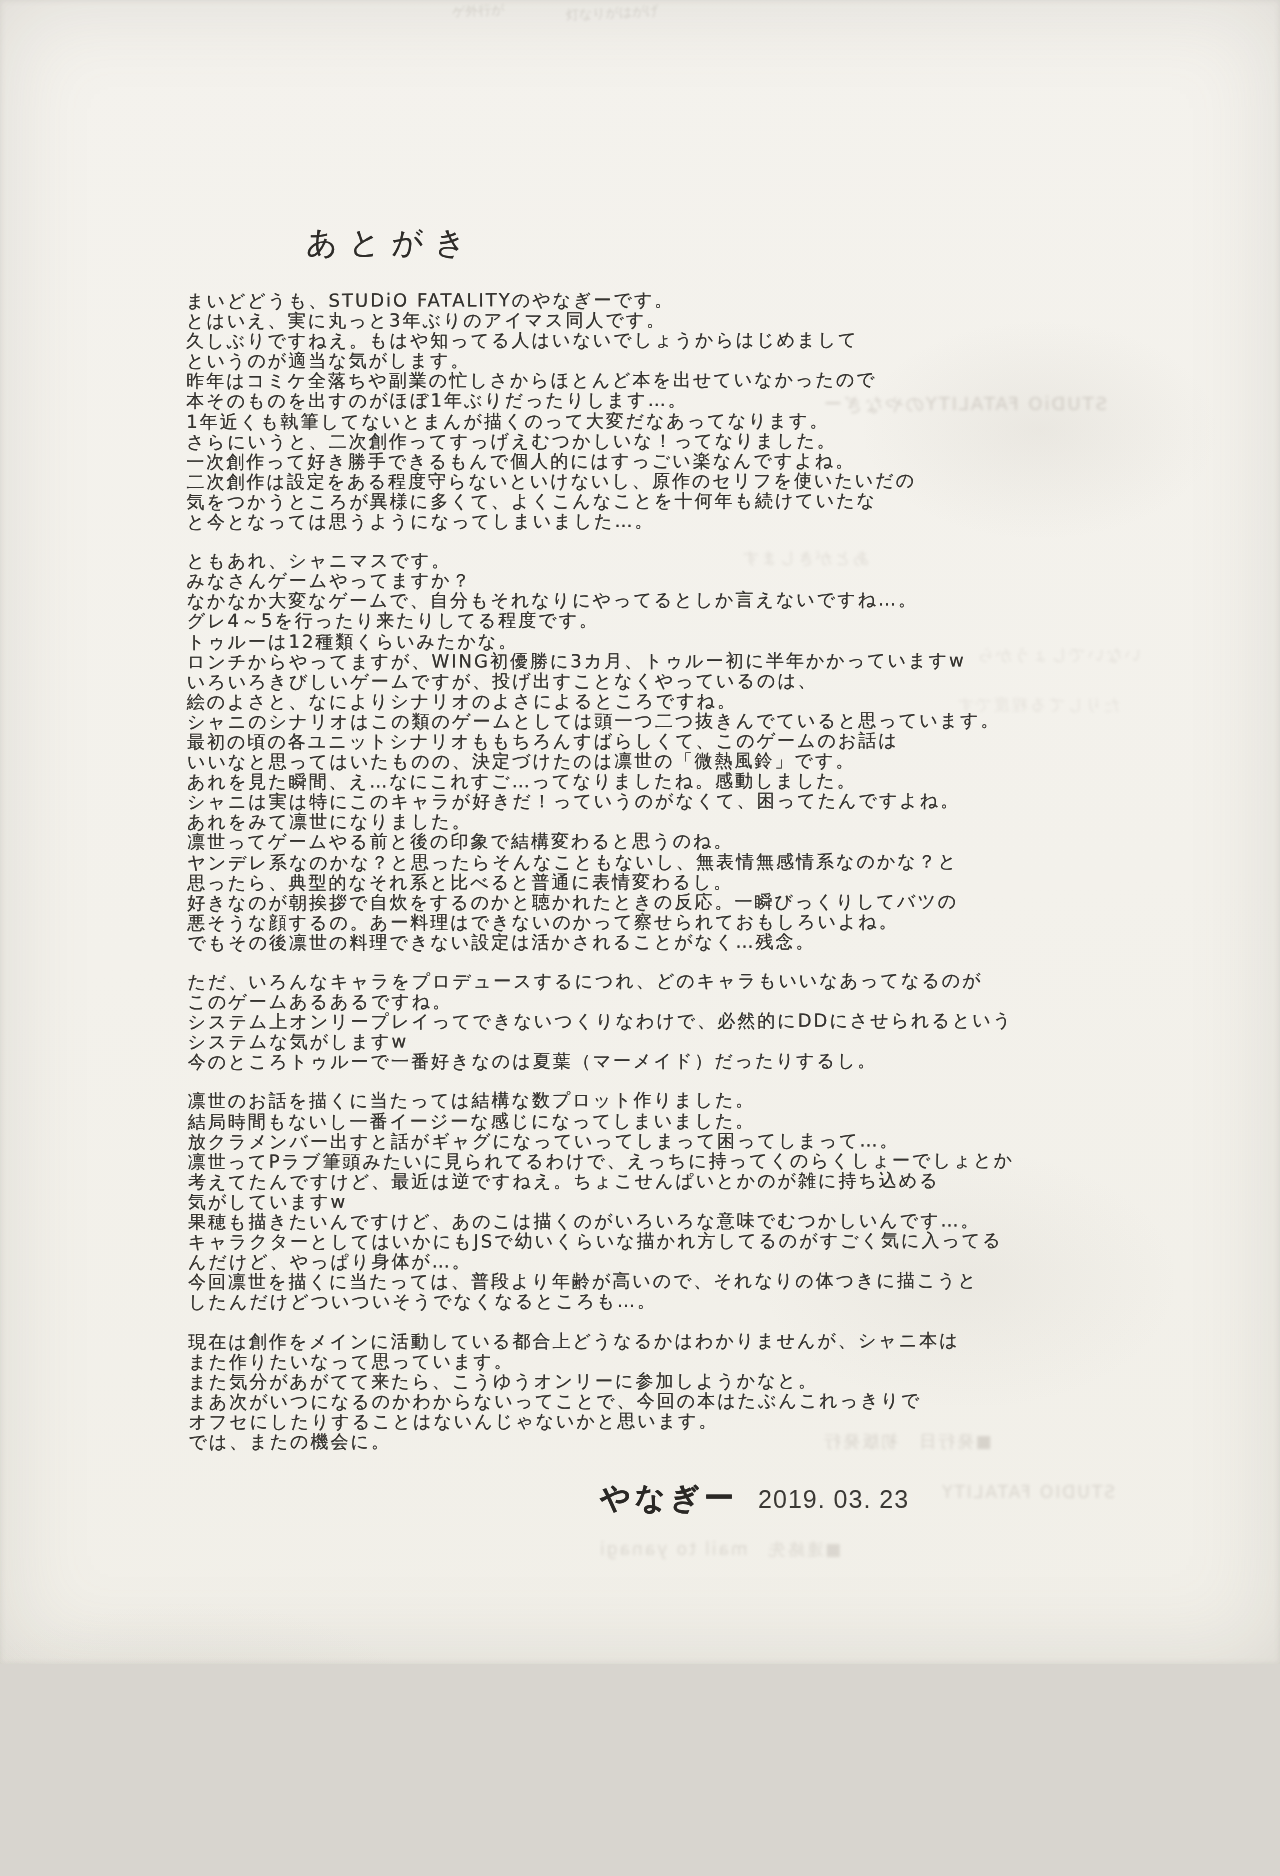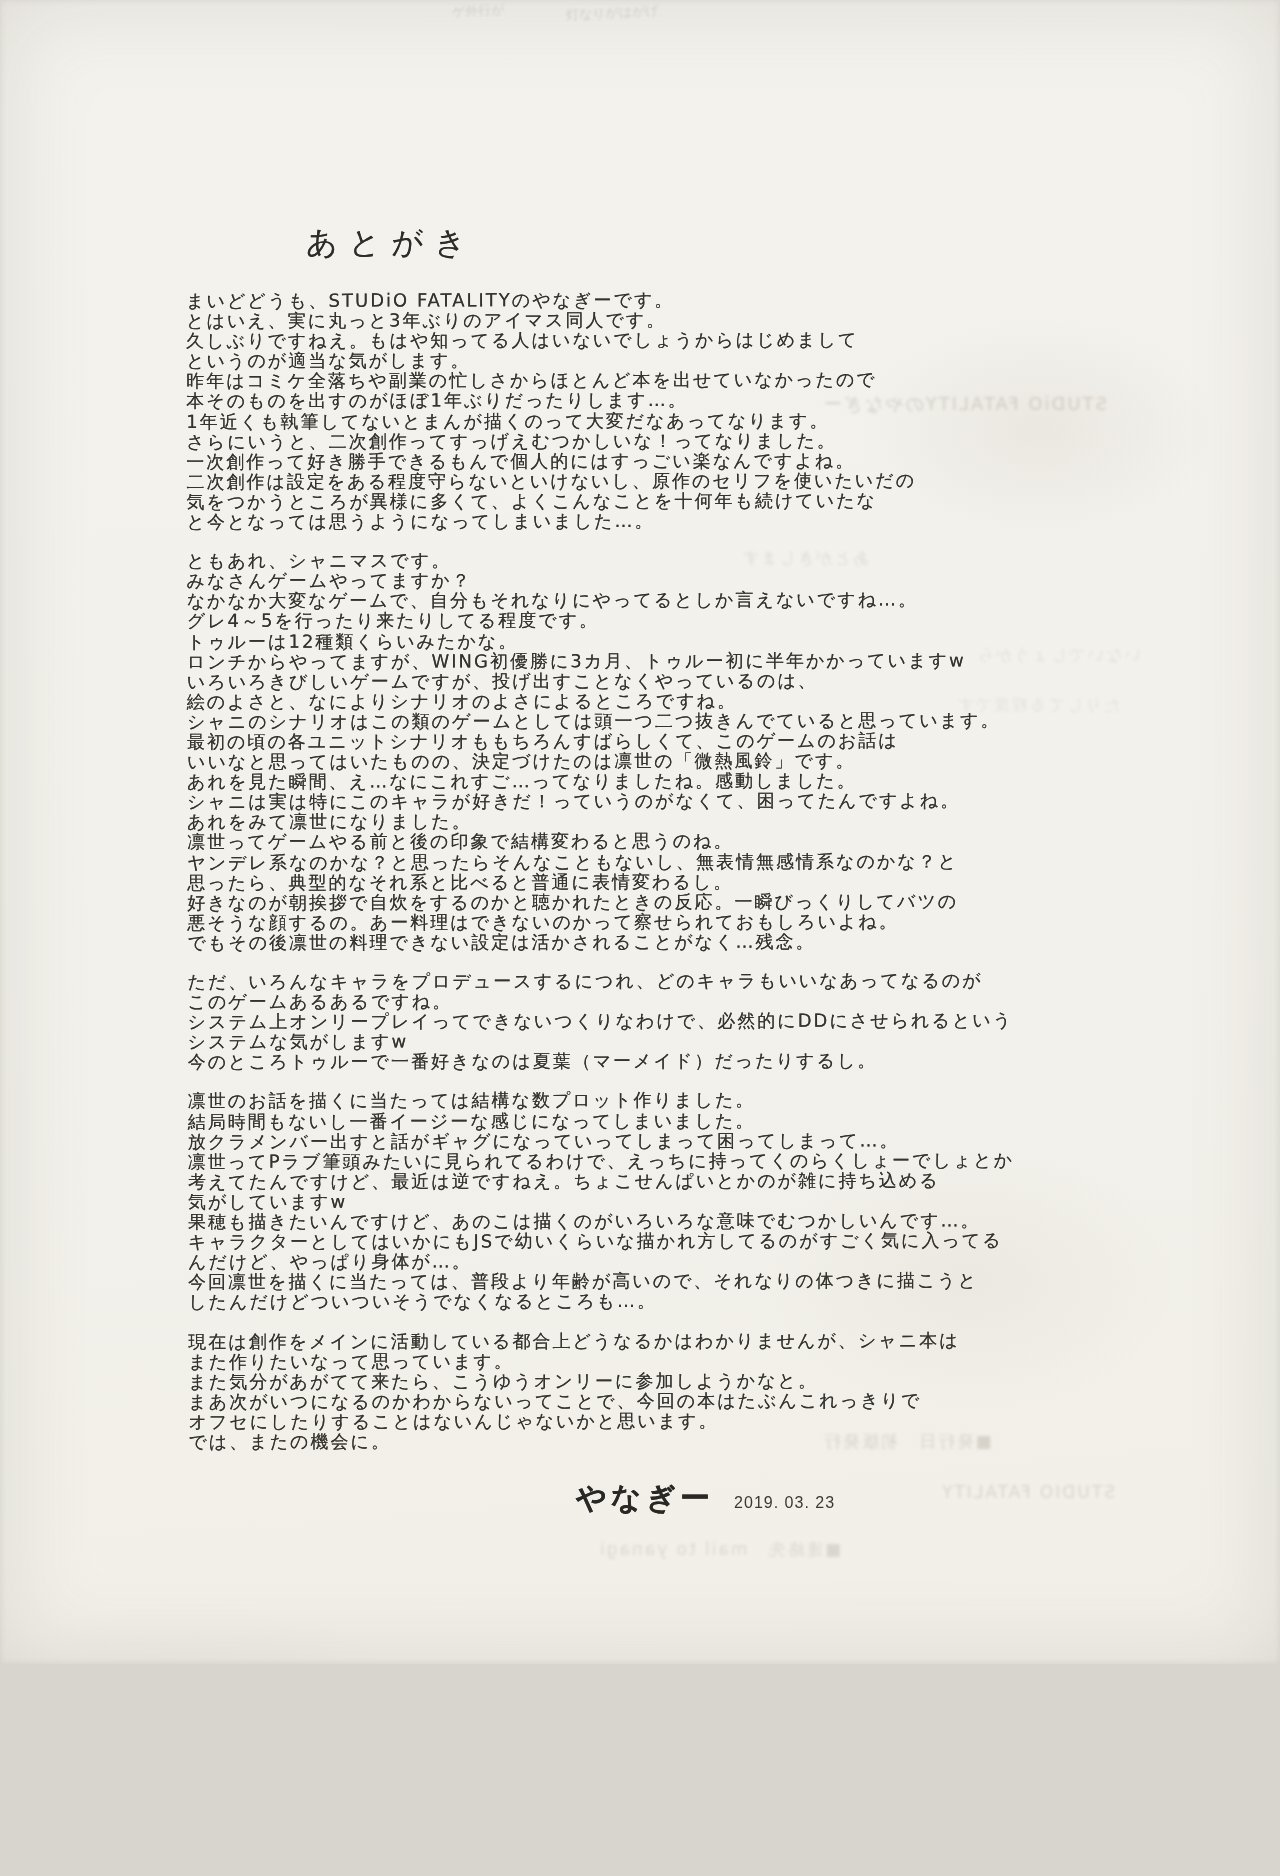--- a/index.html
+++ b/index.html
@@ -49,23 +49,24 @@
     align-items: baseline;
     gap: 20px;
   }
   .sig-name {
     font-size: 30px;
     font-weight: bold;
     letter-spacing: 4px;
     color: #2a2825;
     white-space: pre;
     text-shadow: 0 0 0.6px #3a3834;
+    margin-left: 24px;
   }
   .sig-date {
-    font-size: 16px;
+    font-size: 25px;
     letter-spacing: 1px;
     color: #3a3834;
     font-family: "Liberation Sans", sans-serif;
     white-space: pre;
   }
   .bleed {
     position: absolute;
     transform: scaleX(-1);
     filter: blur(1.4px);
     color: #8d8379;

